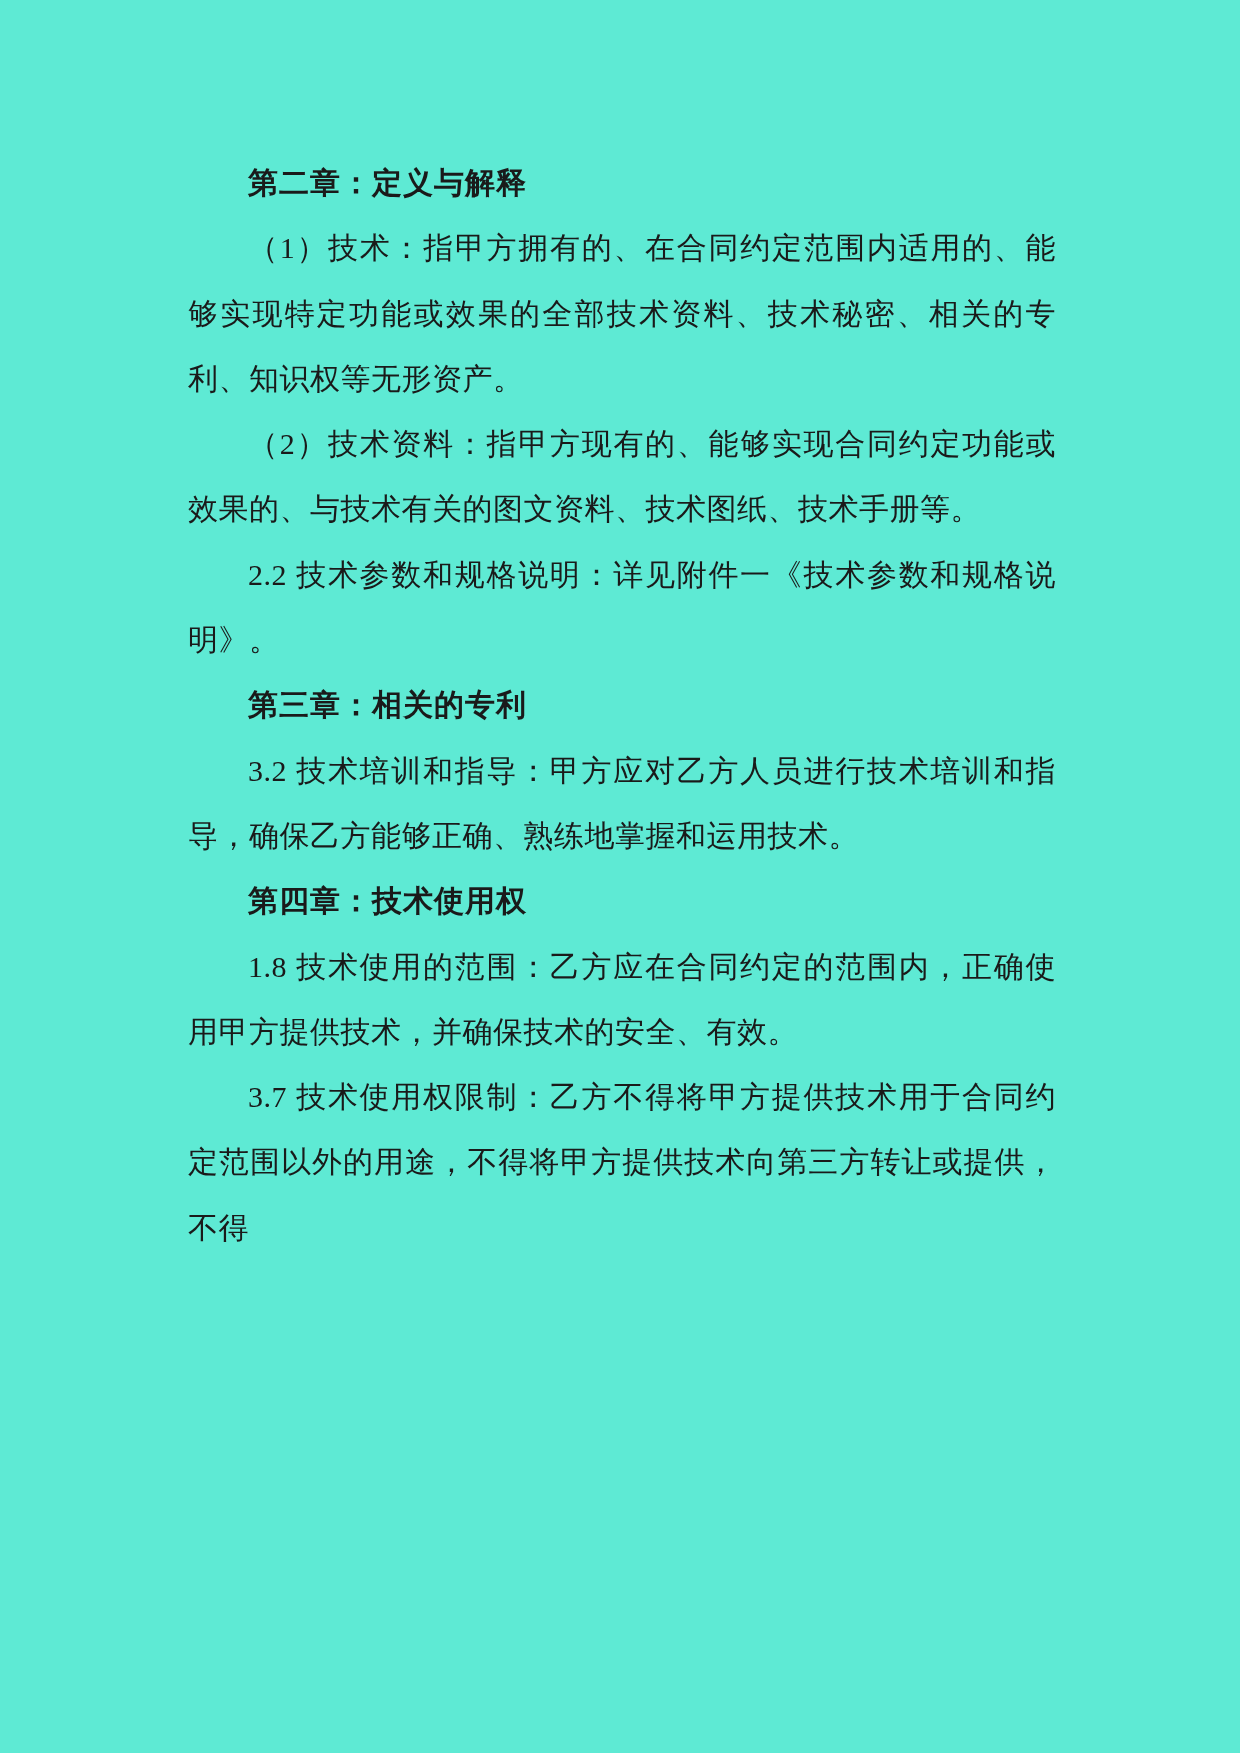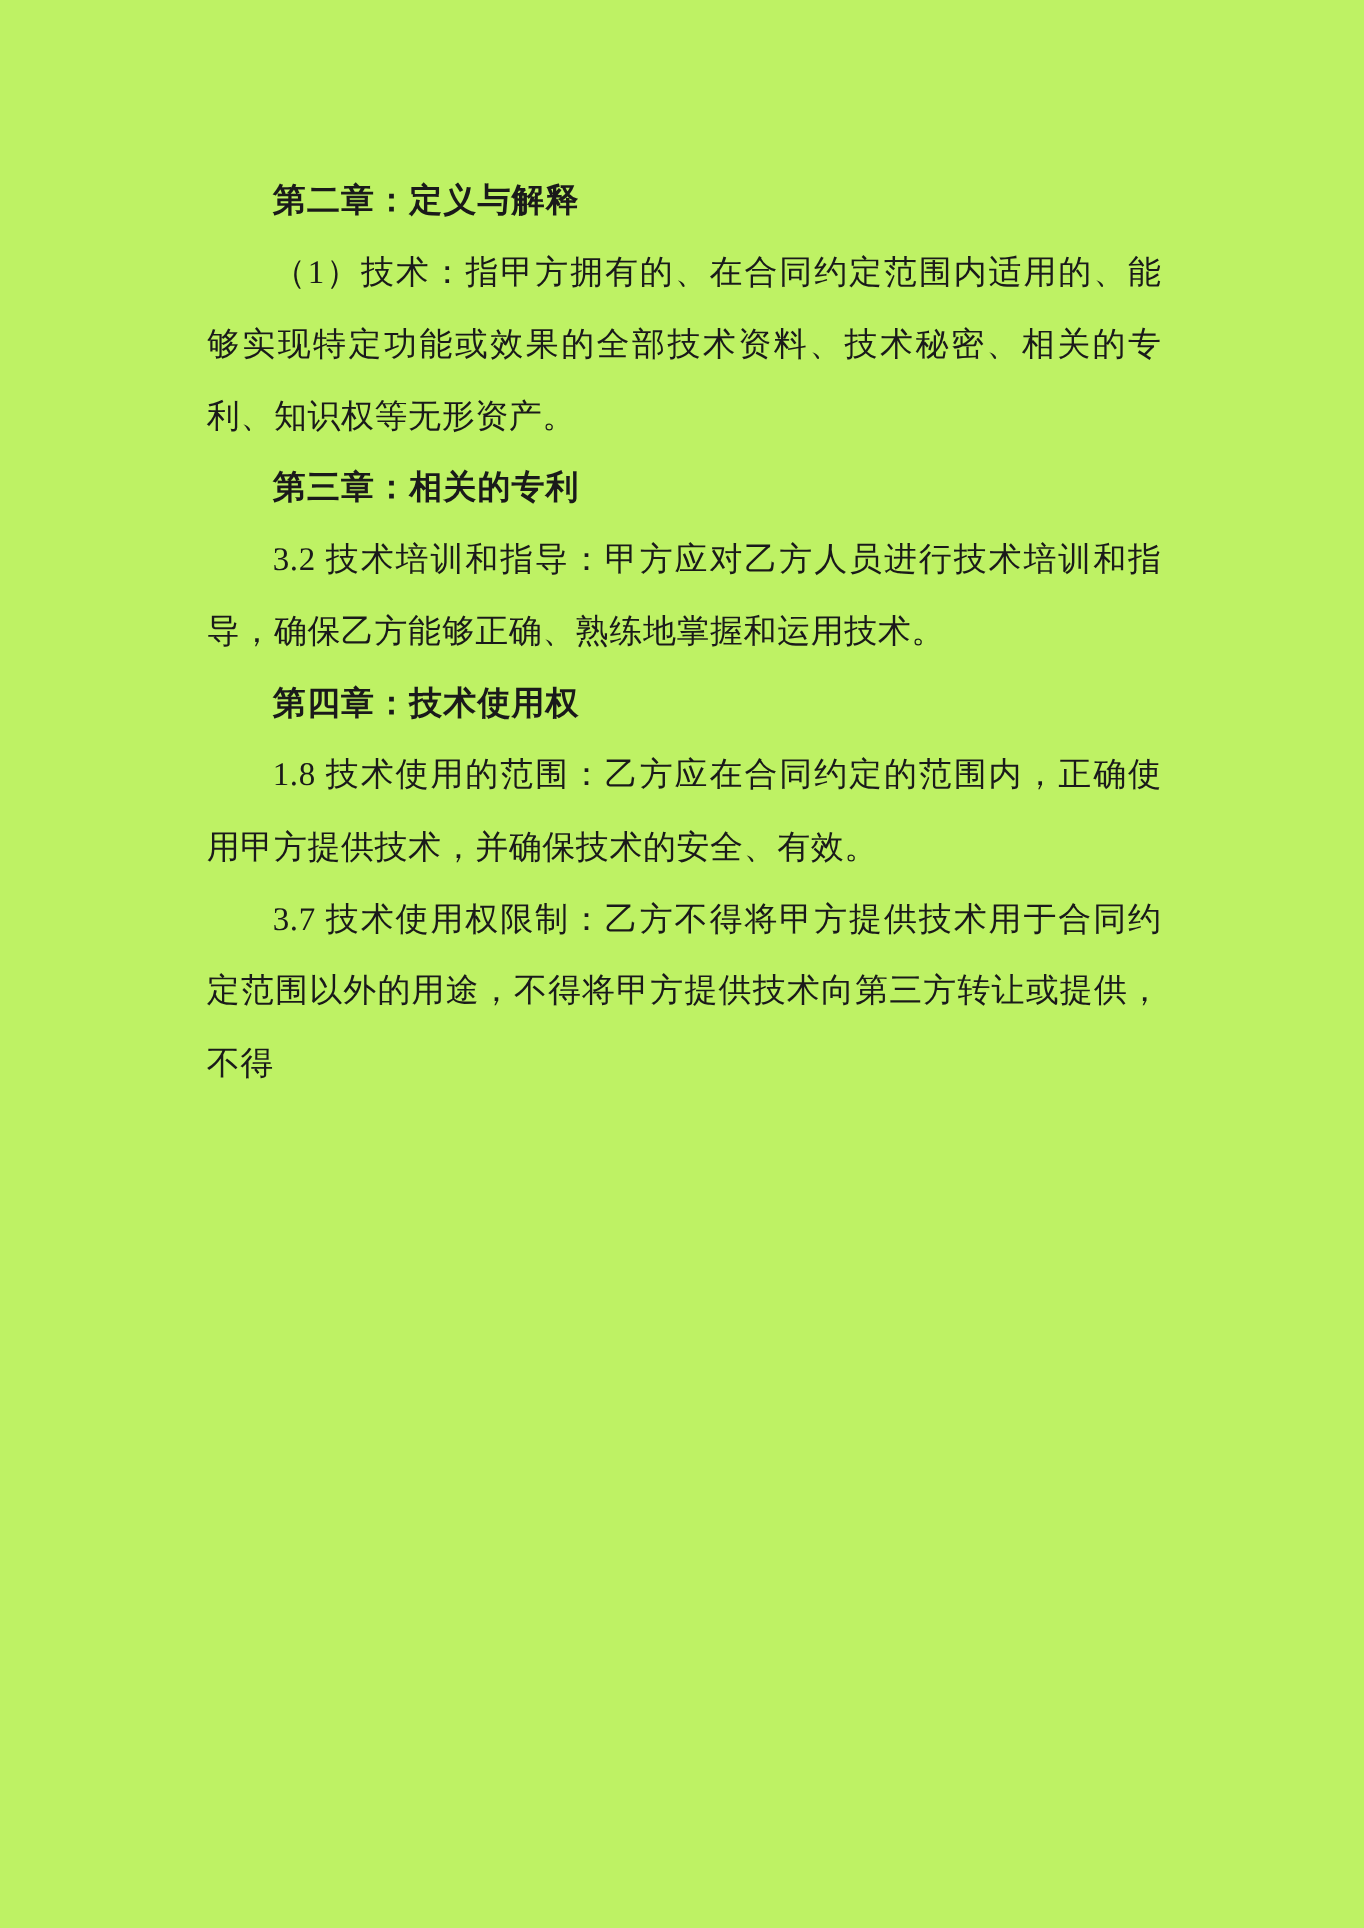--- a/index.html
+++ b/index.html
@@ -11,21 +11,21 @@
     width: 1240px;
     height: 1753px;
     position: relative;
     overflow: hidden;
     font-family: "Liberation Serif", "DejaVu Serif", serif;
     color: #1a1a1a;
   }
   .page {
     position: absolute;
     inset: 0;
-    background: #bef264;
+    background: #5eead4;
   }
   .doc {
     position: absolute;
     left: 188px;
     top: 150px;
     width: 868px;
   }
   .blk {
     margin: 0;
     padding: 0;
@@ -43,19 +43,21 @@
     letter-spacing: 1px;
   }
 </style>
 </head>
 <body>
 
 <main class="page">
   <section class="doc" id="doc-body">
       <p class="blk heading">第二章：定义与解释</p>
       <p class="blk">（1）技术：指甲方拥有的、在合同约定范围内适用的、能够实现特定功能或效果的全部技术资料、技术秘密、相关的专利、知识权等无形资产。</p>
+      <p class="blk">（2）技术资料：指甲方现有的、能够实现合同约定功能或效果的、与技术有关的图文资料、技术图纸、技术手册等。</p>
+      <p class="blk">2.2 技术参数和规格说明：详见附件一《技术参数和规格说明》。</p>
       <p class="blk heading">第三章：相关的专利</p>
       <p class="blk">3.2 技术培训和指导：甲方应对乙方人员进行技术培训和指导，确保乙方能够正确、熟练地掌握和运用技术。</p>
       <p class="blk heading">第四章：技术使用权</p>
       <p class="blk">1.8 技术使用的范围：乙方应在合同约定的范围内，正确使用甲方提供技术，并确保技术的安全、有效。</p>
       <p class="blk">3.7 技术使用权限制：乙方不得将甲方提供技术用于合同约定范围以外的用途，不得将甲方提供技术向第三方转让或提供，不得</p>
     </section>
 </main>
 
 </body></html>

